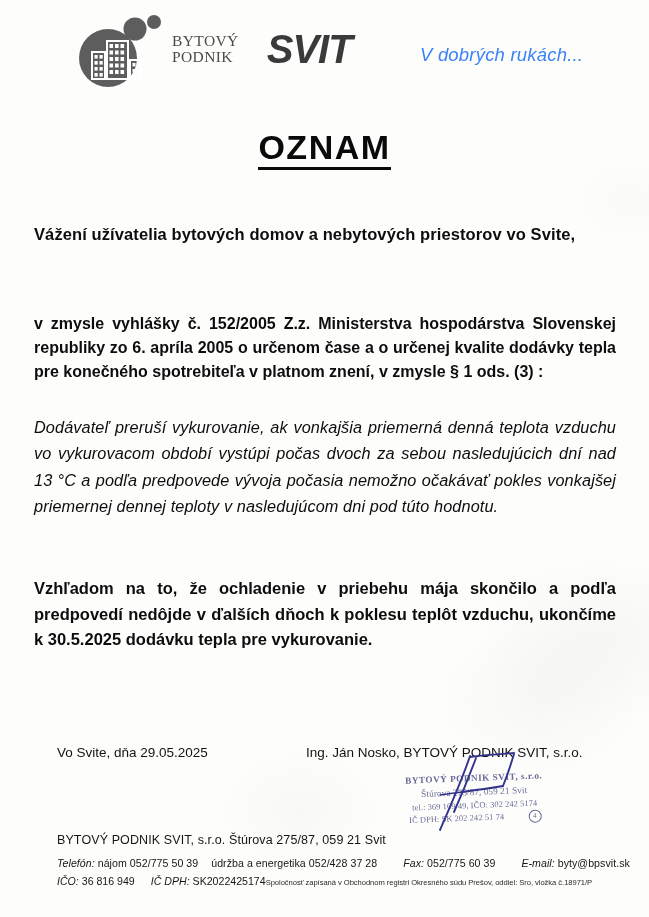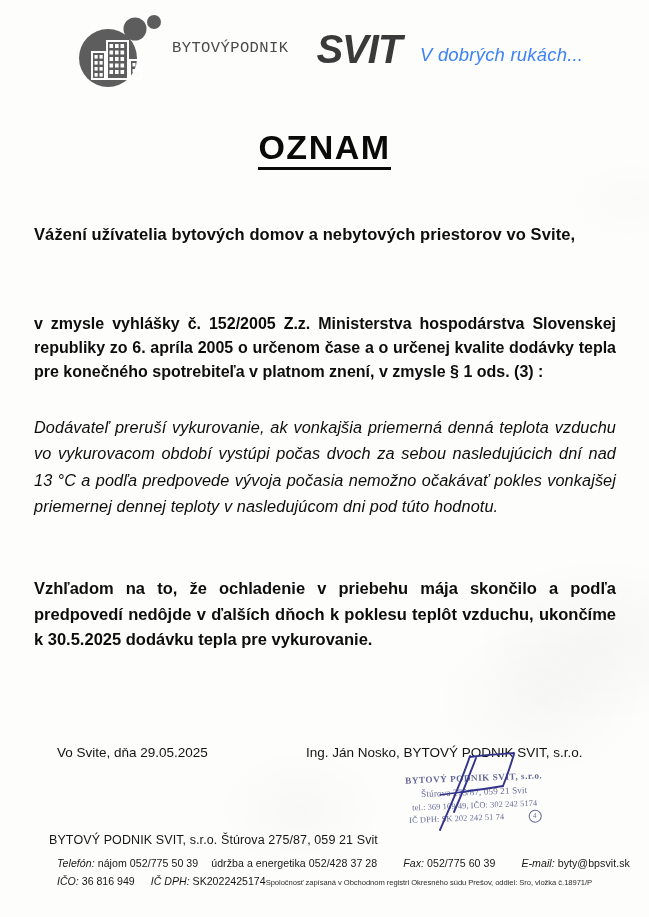--- a/index.html
+++ b/index.html
@@ -42,26 +42,26 @@
   }
   .logo-mark { position: absolute; left: 0; top: 0; }
   .logo-text {
     position: absolute;
     left: 110px; top: 22px;
     display: flex;
     align-items: center;
   }
   .logo-words {
     display: flex;
-    flex-direction: row;
+    flex-direction: column;
     line-height: 1.02;
     font-size: 15.5px;
     letter-spacing: 0.4px;
     color: #4a4a4a;
-    font-family: Liberation Mono, monospace;
+    font-family: Liberation Serif, serif;
   }
   .logo-svit {
     font-size: 40px;
     font-weight: bold;
     font-style: italic;
     letter-spacing: -1px;
     color: #3a3a3a;
     margin-left: 28px;
     line-height: 0.95;
   }
@@ -172,21 +172,21 @@
     margin-left: 22px;
     vertical-align: middle;
   }
   .signature-ink {
     position: absolute;
     left: 410px; top: 752px;
     pointer-events: none;
   }
   .footer-addr {
     position: absolute;
-    left: 49px; top: 833px;
+    left: 57px; top: 833px;
     font-size: 12.5px;
     color: #161616;
     letter-spacing: 0.1px;
     white-space: nowrap;
     text-align: right;
   }
   .footer-contact {
     position: absolute;
     left: 57px; top: 857px;
     font-size: 10.6px;

